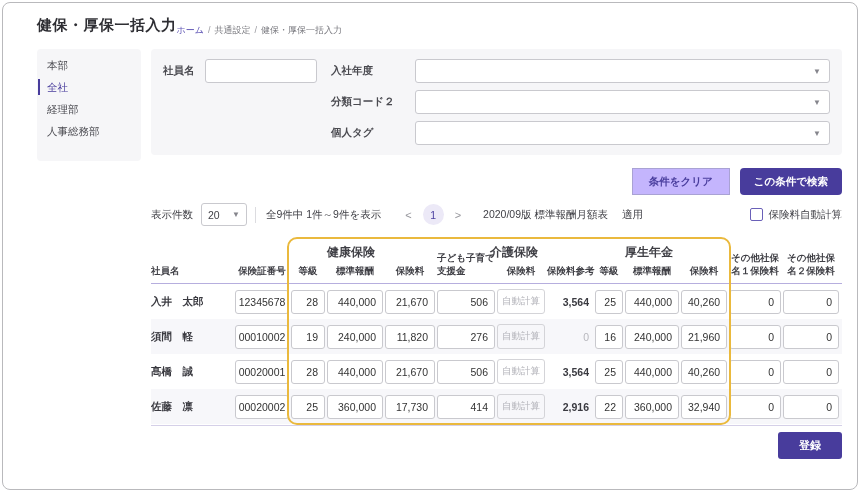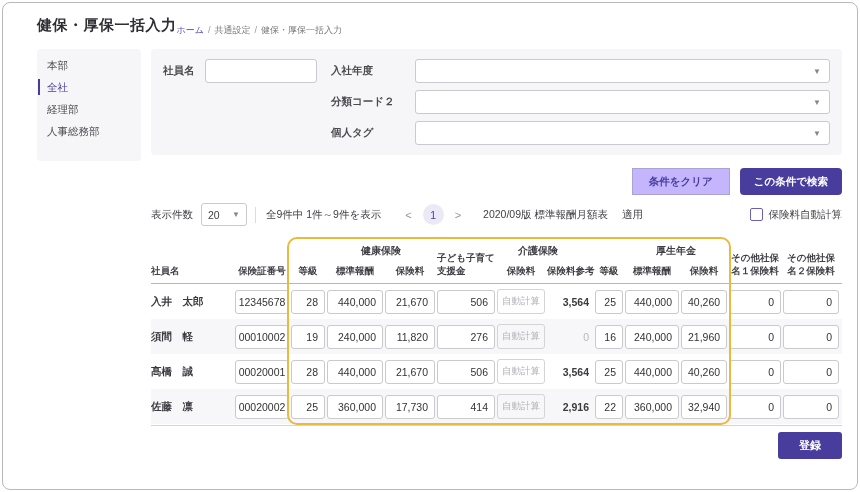--- a/index.html
+++ b/index.html
@@ -49,21 +49,21 @@
   .apply-text { margin-left: 14px; }
   .auto-calc { margin-left: auto; display: flex; align-items: center; gap: 6px; }
   .checkbox { width: 13px; height: 13px; border: 1.5px solid #6a60b8; border-radius: 2px; background: #fff; cursor: pointer; flex-shrink: 0; }
   
   .table-zone { position: relative; margin-top: 16px; }
   .highlight-box { position: absolute; left: 136px; top: -5px; bottom: -1px; width: 444px; border: 2.5px solid #eab93d; border-radius: 10px; pointer-events: none; z-index: 6; }
   .thead { position: relative; display: flex; gap: 2px; align-items: flex-end; height: 42px; padding-bottom: 6px; border-bottom: 1px solid #b6aede; }
   .hcell { font-size: 9.5px; font-weight: bold; color: #3f3f45; text-align: center; white-space: nowrap; line-height: 1.3; }
   .hcell.left { text-align: left; }
   .hcell .ln { display: block; }
-  .hgroup { position: absolute; top: 2px; font-size: 10px; font-weight: bold; color: #3f3f45; text-align: center; }
+  .hgroup { position: absolute; top: 2px; font-size: 12px; font-weight: bold; color: #3f3f45; text-align: left; }
   .hg-health { left: 176px; width: 108px; }
   .hg-care { left: 339px; width: 96px; }
   .hg-pension { left: 474px; width: 102px; }
   .c-name { width: 82px; } .c-cert { width: 54px; } .c-g1 { width: 34px; }
   .c-std1 { width: 56px; } .c-p1 { width: 50px; } .c-child { width: 58px; }
   .c-auto { width: 48px; } .c-ref { width: 46px; } .c-g2 { width: 28px; }
   .c-std2 { width: 54px; } .c-p2 { width: 46px; } .c-o1 { width: 52px; } .c-o2 { width: 56px; }
   .trow { display: flex; gap: 2px; align-items: center; height: 35px; }
   .trow.alt { background: #f7f7fa; }
   .cell-name { font-size: 10.5px; font-weight: bold; color: #3a3a40; white-space: nowrap; overflow: hidden; }

